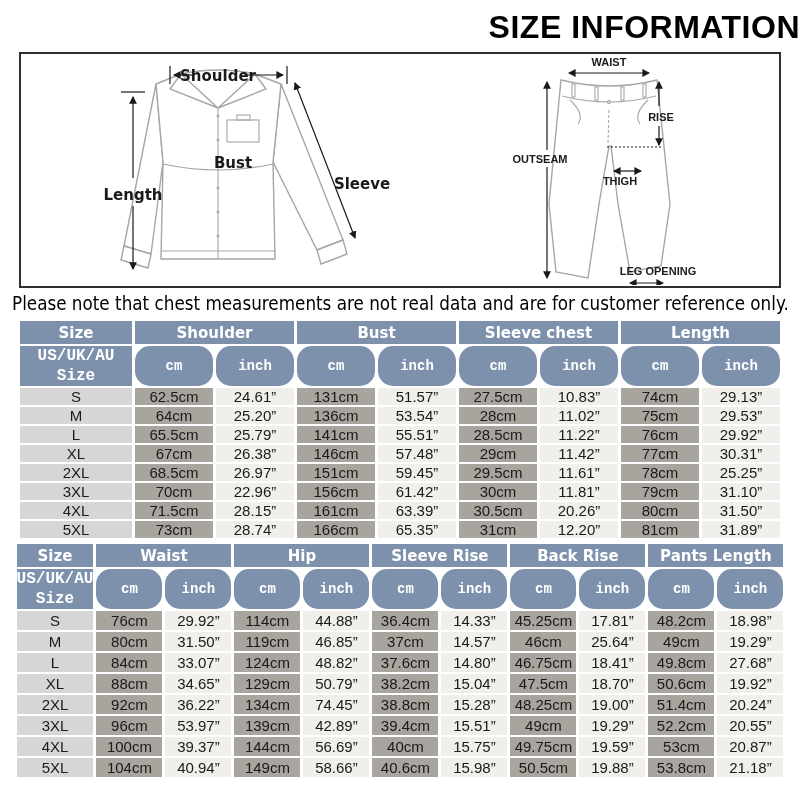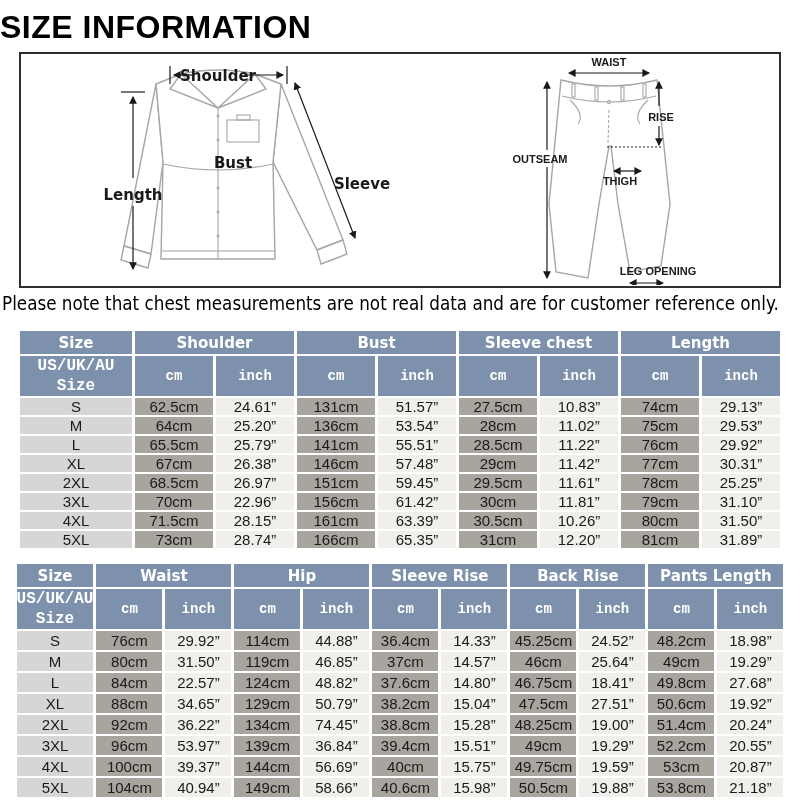--- a/index.html
+++ b/index.html
@@ -9,52 +9,52 @@
     --inch-bg:#f1efec;
     --ink:#1a1a1a;
     --outline:#a6a6a6;
   }
   *{box-sizing:border-box;margin:0;padding:0;}
   body{
     width:800px;height:800px;background:#ffffff;overflow:hidden;
     font-family:"Liberation Sans",sans-serif;color:#111;
   }
   .page-title{
-    text-align:left;font-weight:bold;font-size:32px;letter-spacing:.5px;
+    text-align:right;font-weight:bold;font-size:32px;letter-spacing:.5px;
     padding-top:9px;height:52px;color:#000;
     font-family:"Liberation Sans",sans-serif;
   }
   .diagram-panel{
     width:762px;height:236px;margin:0 auto;border:2px solid #2f2f2f;background:#fff;
   }
   .note-line{
-    width:800px;overflow:hidden;padding:3px 0 2px 2px;white-space:nowrap;
+    width:800px;overflow:hidden;padding:3px 0 2px 12px;white-space:nowrap;
   }
   .note-line span{
     display:inline-block;font-size:20px;color:#000;
     transform:scaleX(.84);transform-origin:left center;white-space:nowrap;
     font-family:"DejaVu Sans",sans-serif;
   }
   table{
     border-collapse:separate;border-spacing:3px 2px;table-layout:fixed;
-    margin:12px auto 0 auto;
+    margin:2px auto 0 auto;
   }
   th,td{text-align:center;vertical-align:middle;overflow:hidden;}
   th.group{
     background:var(--header-bg);color:#fff;font-weight:bold;font-size:15px;
     height:23px;font-family:"DejaVu Sans",sans-serif;
   }
   th.sub{
     background:var(--header-bg);color:#fff;font-weight:bold;font-size:16px;
     height:38px;white-space:pre-line;line-height:1.25;
     font-family:"Liberation Mono",monospace;
   }
   th.unit{
     background:var(--header-bg);color:#fff;font-weight:bold;font-size:14px;
-    height:38px;font-family:"Liberation Mono",monospace;
+    height:38px;font-family:"Liberation Mono",monospace;border-radius:15px;
   }
   td{font-size:15px;color:var(--ink);}
   .t1 td{height:17px;}
   .t2 td{height:19px;}
   td.c-size{background:var(--size-bg);}
   td.c-cm{background:var(--cm-bg);}
   td.c-inch{background:var(--inch-bg);}
   svg text{fill:#1a1a1a;}
   .diag-label{font:bold 15px "DejaVu Sans",sans-serif;}
   .diag-label-sm{font:bold 11px "Liberation Sans",sans-serif;}
@@ -237,21 +237,21 @@
         <td class="c-cm">79cm</td>
         <td class="c-inch">31.10”</td>
       </tr>
       <tr>
         <td class="c-size">4XL</td>
         <td class="c-cm">71.5cm</td>
         <td class="c-inch">28.15”</td>
         <td class="c-cm">161cm</td>
         <td class="c-inch">63.39”</td>
         <td class="c-cm">30.5cm</td>
-        <td class="c-inch">10.26”</td>
+        <td class="c-inch">20.26”</td>
         <td class="c-cm">80cm</td>
         <td class="c-inch">31.50”</td>
       </tr>
       <tr>
         <td class="c-size">5XL</td>
         <td class="c-cm">73cm</td>
         <td class="c-inch">28.74”</td>
         <td class="c-cm">166cm</td>
         <td class="c-inch">65.35”</td>
         <td class="c-cm">31cm</td>
@@ -294,60 +294,60 @@
   <tbody id="pants-tbody">
       <tr>
         <td class="c-size">S</td>
         <td class="c-cm">76cm</td>
         <td class="c-inch">29.92”</td>
         <td class="c-cm">114cm</td>
         <td class="c-inch">44.88”</td>
         <td class="c-cm">36.4cm</td>
         <td class="c-inch">14.33”</td>
         <td class="c-cm">45.25cm</td>
-        <td class="c-inch">24.52”</td>
+        <td class="c-inch">17.81”</td>
         <td class="c-cm">48.2cm</td>
         <td class="c-inch">18.98”</td>
       </tr>
       <tr>
         <td class="c-size">M</td>
         <td class="c-cm">80cm</td>
         <td class="c-inch">31.50”</td>
         <td class="c-cm">119cm</td>
         <td class="c-inch">46.85”</td>
         <td class="c-cm">37cm</td>
         <td class="c-inch">14.57”</td>
         <td class="c-cm">46cm</td>
         <td class="c-inch">25.64”</td>
         <td class="c-cm">49cm</td>
         <td class="c-inch">19.29”</td>
       </tr>
       <tr>
         <td class="c-size">L</td>
         <td class="c-cm">84cm</td>
-        <td class="c-inch">22.57”</td>
+        <td class="c-inch">33.07”</td>
         <td class="c-cm">124cm</td>
         <td class="c-inch">48.82”</td>
         <td class="c-cm">37.6cm</td>
         <td class="c-inch">14.80”</td>
         <td class="c-cm">46.75cm</td>
         <td class="c-inch">18.41”</td>
         <td class="c-cm">49.8cm</td>
         <td class="c-inch">27.68”</td>
       </tr>
       <tr>
         <td class="c-size">XL</td>
         <td class="c-cm">88cm</td>
         <td class="c-inch">34.65”</td>
         <td class="c-cm">129cm</td>
         <td class="c-inch">50.79”</td>
         <td class="c-cm">38.2cm</td>
         <td class="c-inch">15.04”</td>
         <td class="c-cm">47.5cm</td>
-        <td class="c-inch">27.51”</td>
+        <td class="c-inch">18.70”</td>
         <td class="c-cm">50.6cm</td>
         <td class="c-inch">19.92”</td>
       </tr>
       <tr>
         <td class="c-size">2XL</td>
         <td class="c-cm">92cm</td>
         <td class="c-inch">36.22”</td>
         <td class="c-cm">134cm</td>
         <td class="c-inch">74.45”</td>
         <td class="c-cm">38.8cm</td>
@@ -355,21 +355,21 @@
         <td class="c-cm">48.25cm</td>
         <td class="c-inch">19.00”</td>
         <td class="c-cm">51.4cm</td>
         <td class="c-inch">20.24”</td>
       </tr>
       <tr>
         <td class="c-size">3XL</td>
         <td class="c-cm">96cm</td>
         <td class="c-inch">53.97”</td>
         <td class="c-cm">139cm</td>
-        <td class="c-inch">36.84”</td>
+        <td class="c-inch">42.89”</td>
         <td class="c-cm">39.4cm</td>
         <td class="c-inch">15.51”</td>
         <td class="c-cm">49cm</td>
         <td class="c-inch">19.29”</td>
         <td class="c-cm">52.2cm</td>
         <td class="c-inch">20.55”</td>
       </tr>
       <tr>
         <td class="c-size">4XL</td>
         <td class="c-cm">100cm</td>

